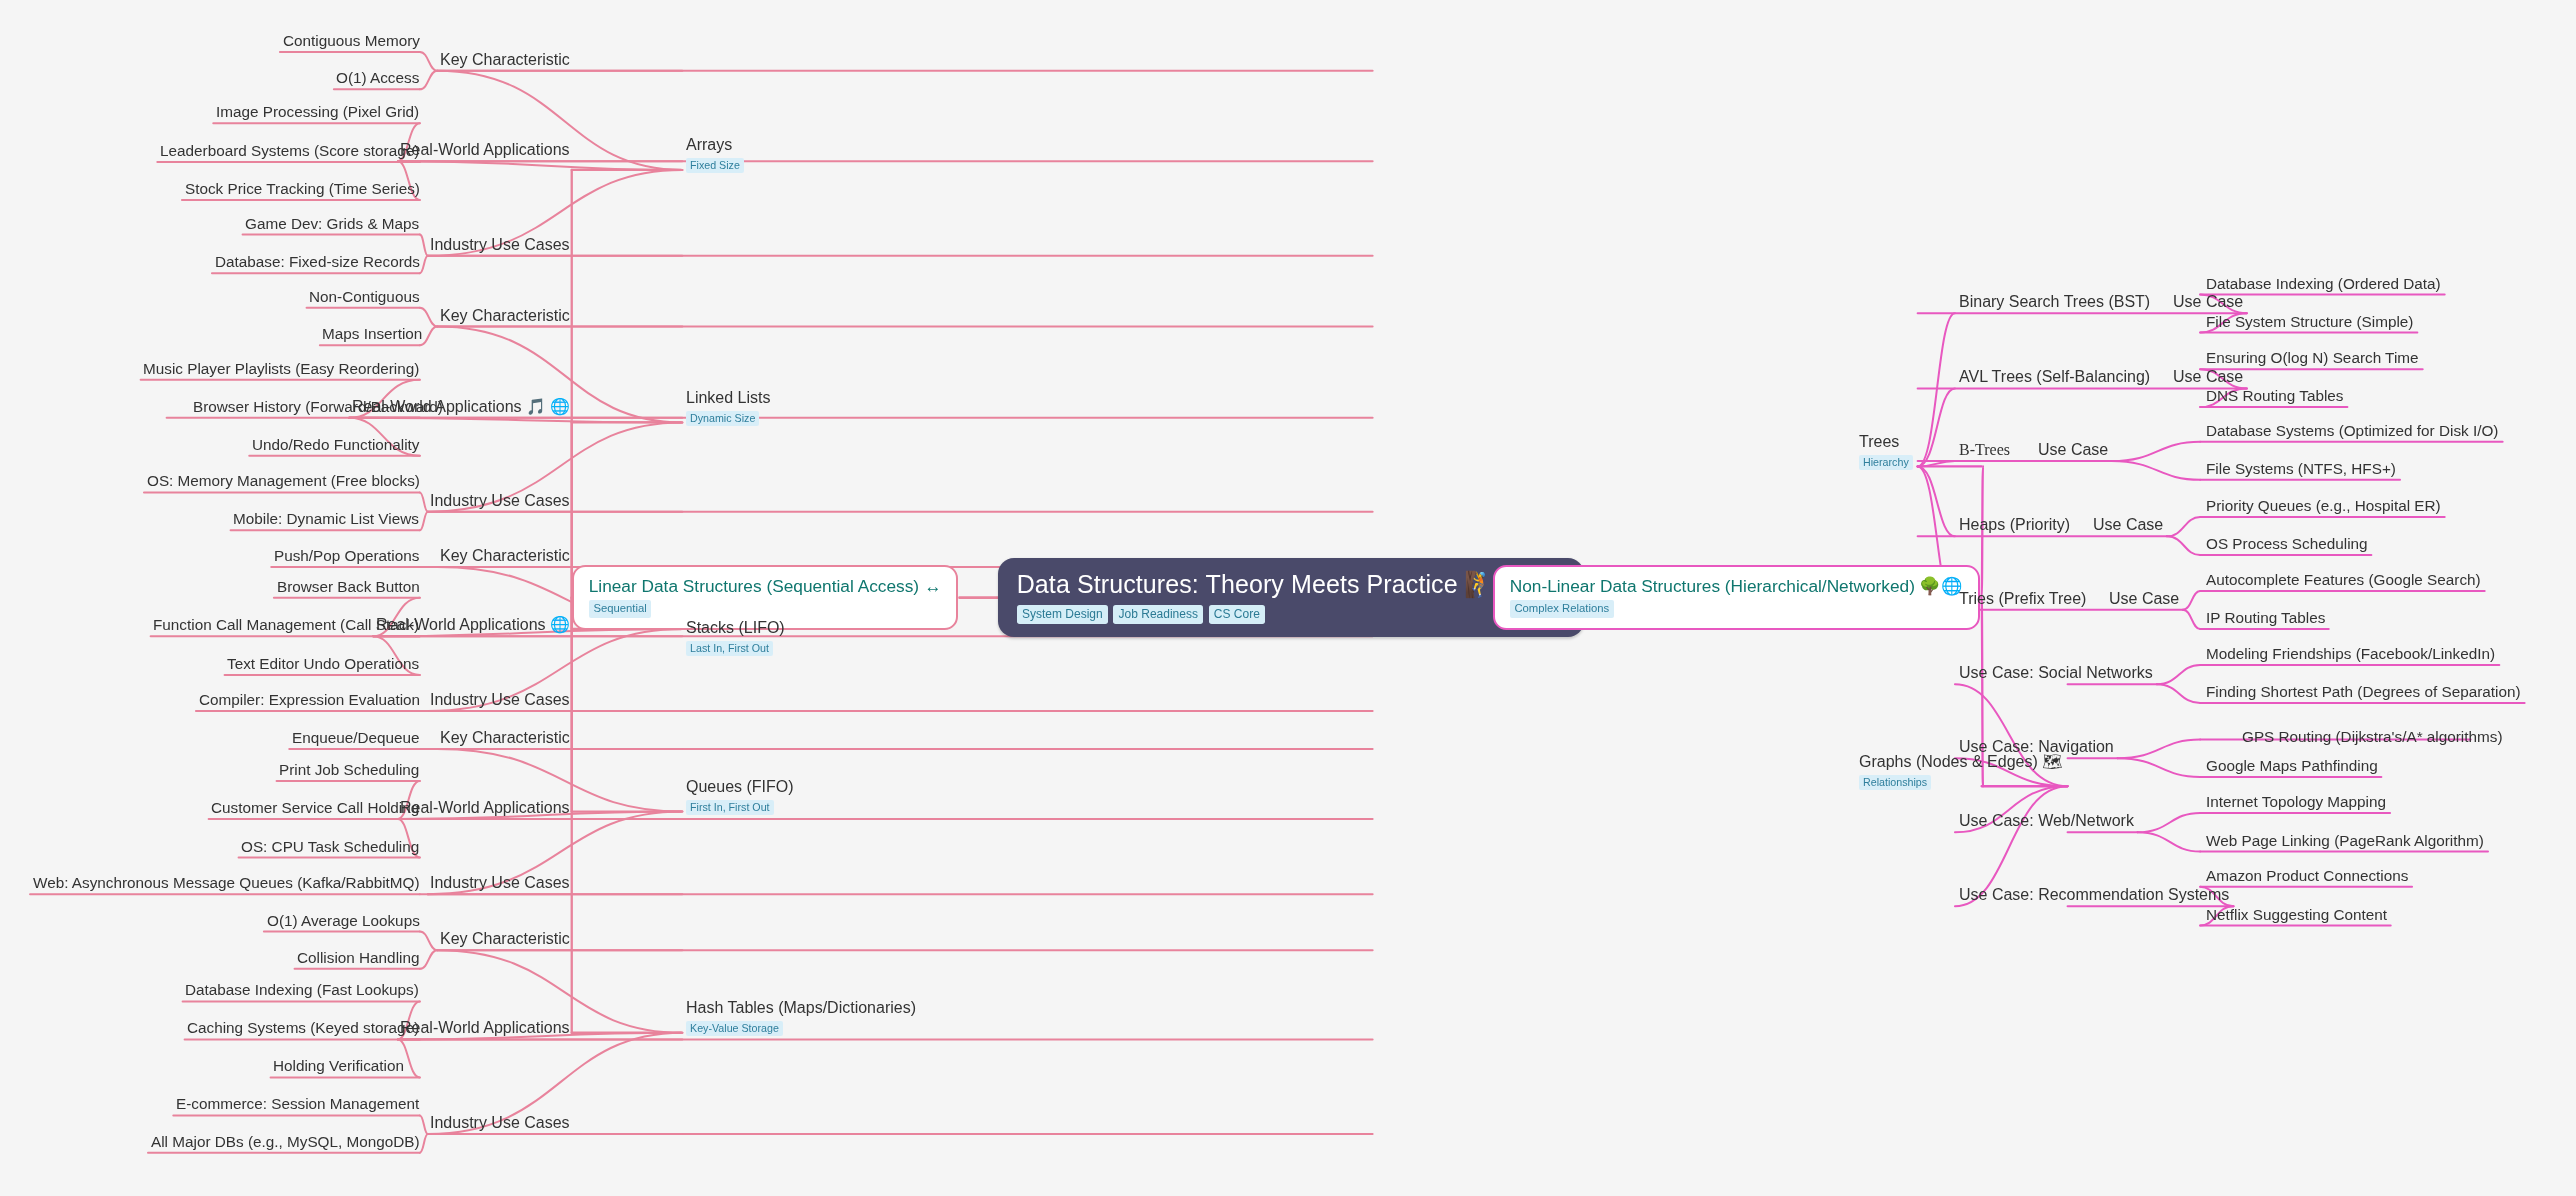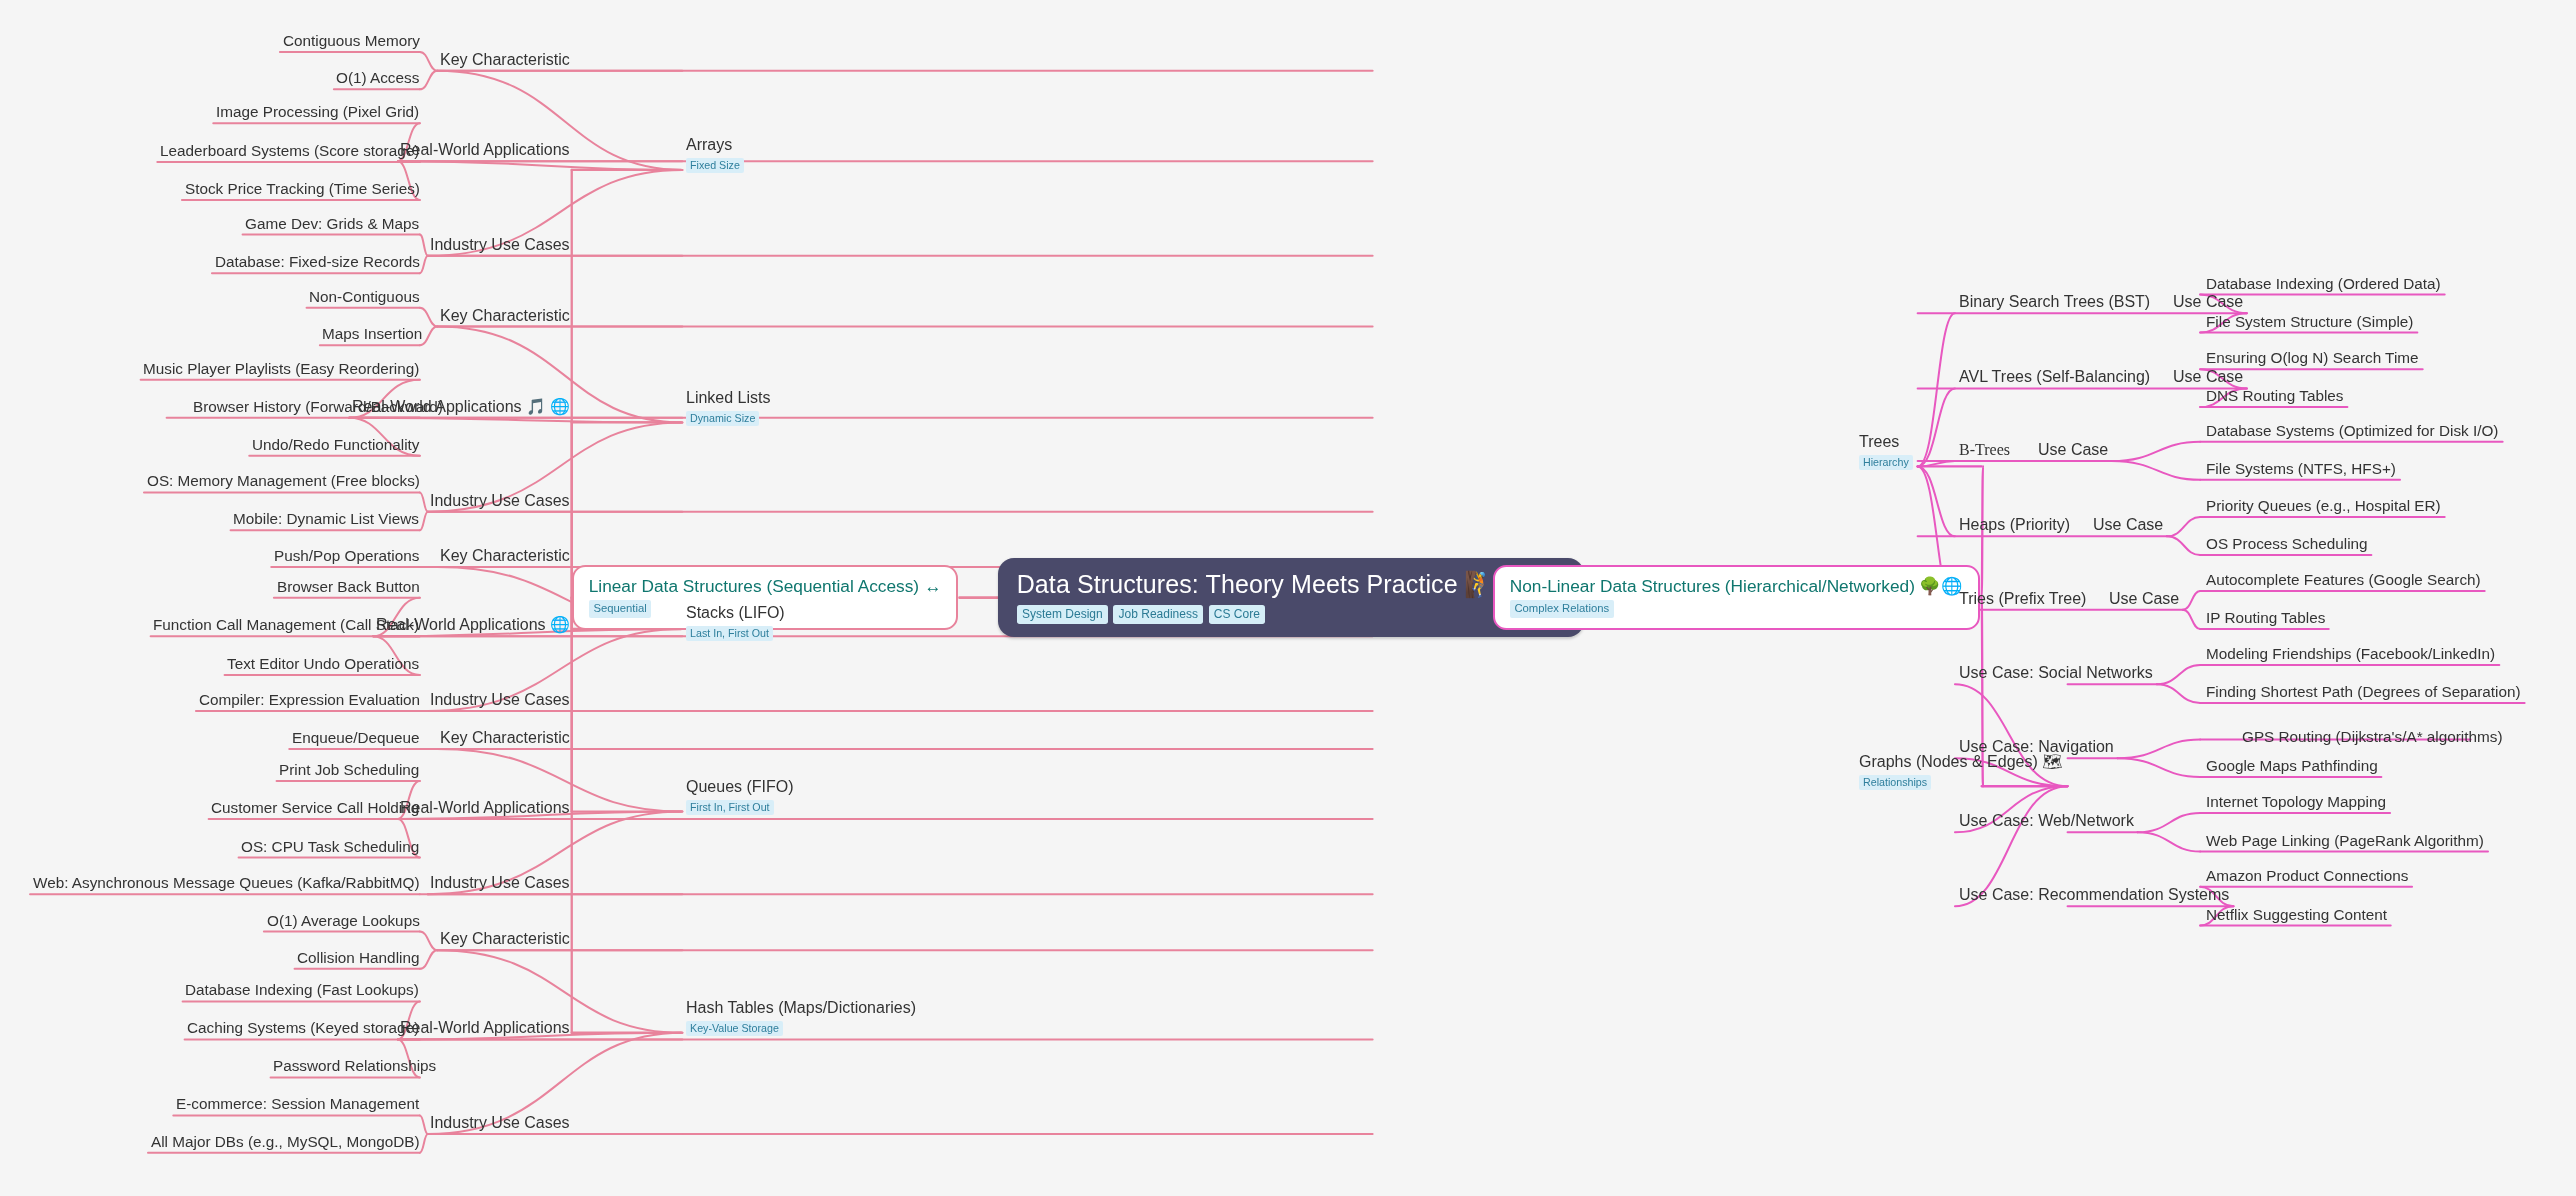--- a/index.html
+++ b/index.html
@@ -282,21 +282,21 @@
     <div class="node lbl" style="left: 440px; top: 307px;">Key Characteristic</div>
     <div class="node lbl sm" style="left: 309px; top: 288px;">Non-Contiguous</div>
     <div class="node lbl sm" style="left: 322px; top: 325px;">Maps Insertion</div>
     <div class="node lbl" style="left: 352px; top: 398px;">Real-World Applications 🎵 🌐</div>
     <div class="node lbl sm" style="left: 143px; top: 360px;">Music Player Playlists (Easy Reordering)</div>
     <div class="node lbl sm" style="left: 169px; top: 398px; margin-left: 24px;">Browser History (Forward/Backward)</div>
     <div class="node lbl sm" style="left: 252px; top: 436px;">Undo/Redo Functionality</div>
     <div class="node lbl" style="left: 430px; top: 492px;">Industry Use Cases</div>
     <div class="node lbl sm" style="left: 147px; top: 472px;">OS: Memory Management (Free blocks)</div>
     <div class="node lbl sm" style="left: 233px; top: 510px;">Mobile: Dynamic List Views</div>
-    <div class="node lbl" style="left: 686px; top: 604px;">
+    <div class="node lbl" style="left: 686px; top: 619px;">
       <span class="stack">Stacks (LIFO)</span>
       <span class="stack"><span class="sub">Last In, First Out</span></span>
     </div>
     <div class="node lbl" style="left: 440px; top: 547px;">Key Characteristic</div>
     <div class="node lbl sm" style="left: 274px; top: 547px;">Push/Pop Operations</div>
     <div class="node lbl" style="left: 376px; top: 616px;">Real-World Applications 🌐</div>
     <div class="node lbl sm" style="left: 277px; top: 578px;">Browser Back Button</div>
     <div class="node lbl sm" style="left: 153px; top: 616px;">Function Call Management (Call Stack)</div>
     <div class="node lbl sm" style="left: 227px; top: 655px;">Text Editor Undo Operations</div>
     <div class="node lbl" style="left: 430px; top: 691px;">Industry Use Cases</div>
@@ -316,21 +316,21 @@
     <div class="node lbl" style="left: 686px; top: 999px;">
       <span class="stack">Hash Tables (Maps/Dictionaries)</span>
       <span class="stack"><span class="sub">Key-Value Storage</span></span>
     </div>
     <div class="node lbl" style="left: 440px; top: 930px;">Key Characteristic</div>
     <div class="node lbl sm" style="left: 267px; top: 912px;">O(1) Average Lookups</div>
     <div class="node lbl sm" style="left: 297px; top: 949px;">Collision Handling</div>
     <div class="node lbl" style="left: 400px; top: 1019px;">Real-World Applications</div>
     <div class="node lbl sm" style="left: 185px; top: 981px;">Database Indexing (Fast Lookups)</div>
     <div class="node lbl sm" style="left: 187px; top: 1019px;">Caching Systems (Keyed storage)</div>
-    <div class="node lbl sm" style="left: 273px; top: 1057px;">Password Relationships</div>
+    <div class="node lbl sm" style="left: 273px; top: 1057px;">Holding Verification</div>
     <div class="node lbl" style="left: 430px; top: 1114px;">Industry Use Cases</div>
     <div class="node lbl sm" style="left: 176px; top: 1095px;">E-commerce: Session Management</div>
     <div class="node lbl sm" style="left: 151px; top: 1133px;">All Major DBs (e.g., MySQL, MongoDB)</div>
     <div class="node lbl" style="left: 1859px; top: 433px;">
       <span class="stack">Trees</span>
       <span class="stack"><span class="sub">Hierarchy</span></span>
     </div>
     <div class="node lbl" style="left: 1959px; top: 293px;">Binary Search Trees (BST)</div>
     <div class="node lbl" style="left: 2173px; top: 293px;">Use Case</div>
     <div class="node lbl sm" style="left: 2206px; top: 275px;">Database Indexing (Ordered Data)</div>

